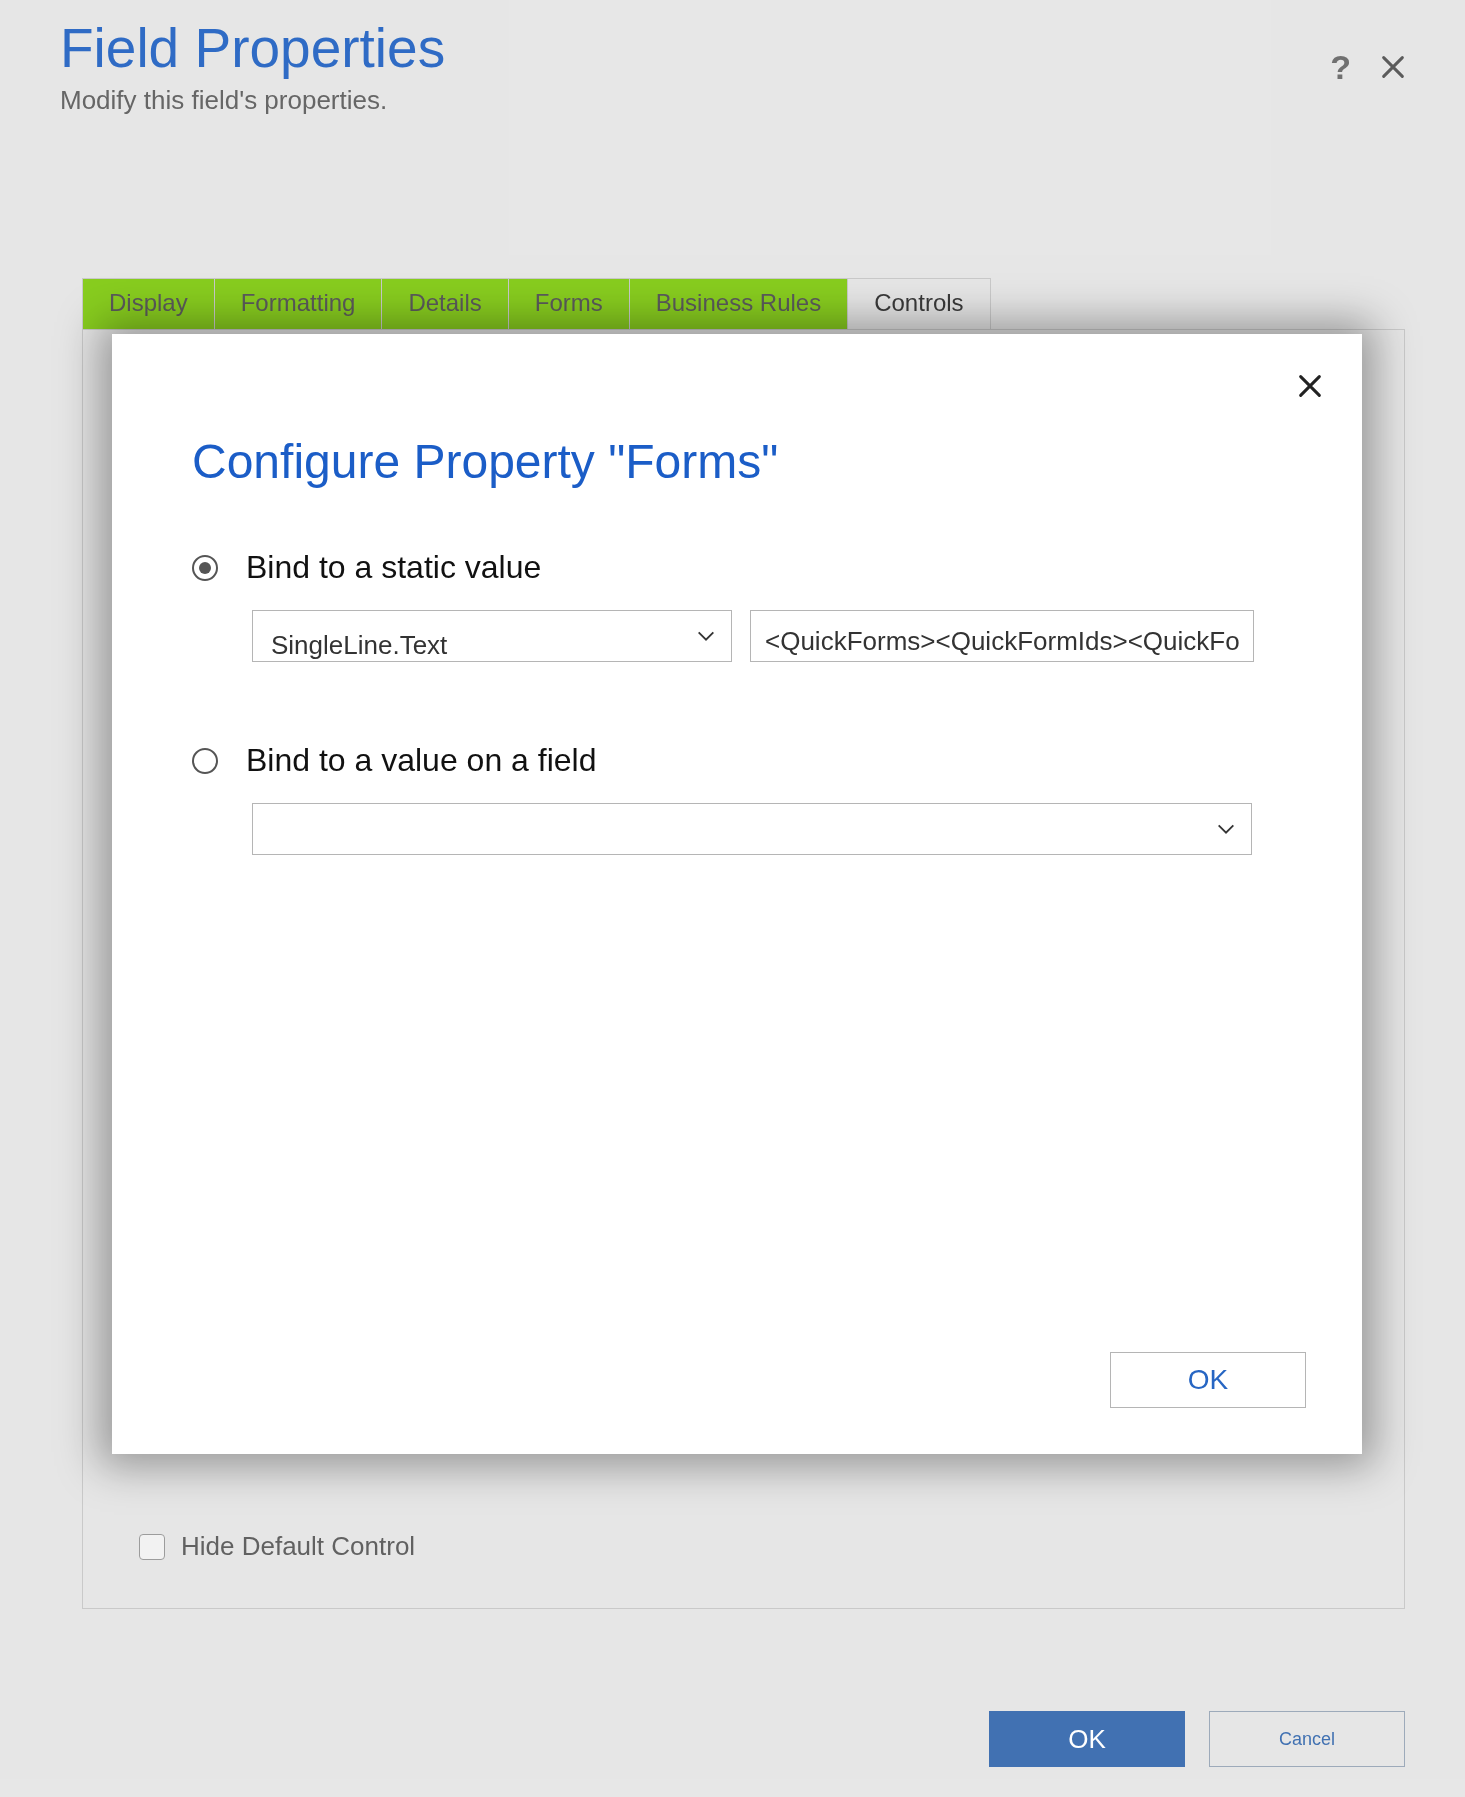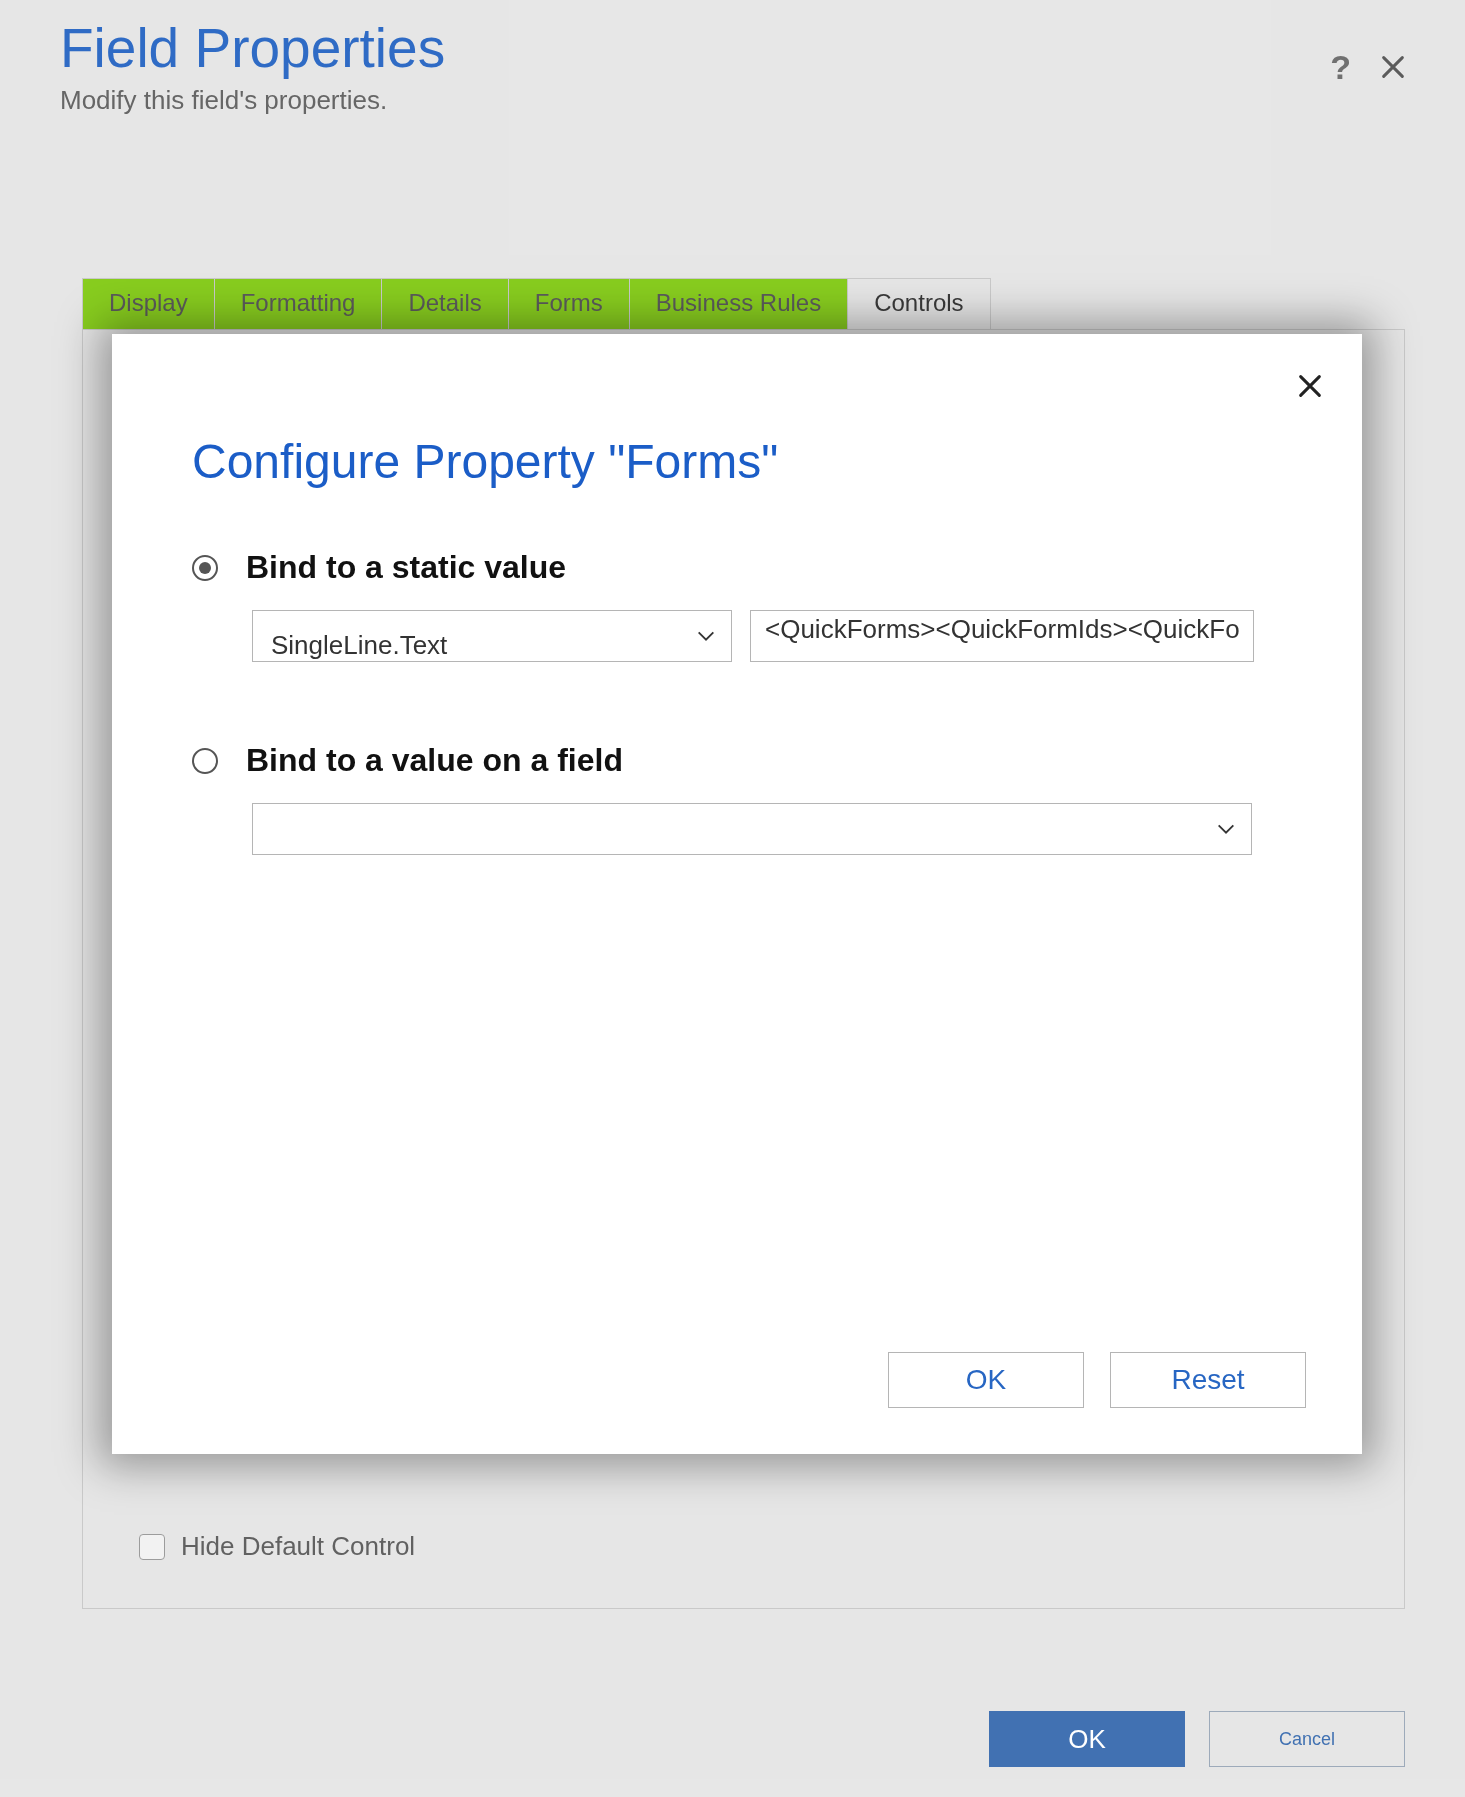--- a/index.html
+++ b/index.html
@@ -191,21 +191,21 @@
     .radio.selected::after {
       content: "";
       width: 12px;
       height: 12px;
       background: #555;
       border-radius: 50%;
       display: block;
     }
     .radio-label {
       font-size: 32px;
-      font-weight: 700;
+      font-weight: 400;
       color: #111;
       text-align: right;
     }
     .field-row {
       margin-left: 60px;
       display: flex;
       gap: 18px;
       margin-bottom: 80px;
     }
     .select-box, .text-box {
@@ -234,21 +234,21 @@
       top: 50%;
       transform: translateY(-50%);
     }
     .select-box .chevron svg {
       width: 22px;
       height: 22px;
       display: block;
     }
     .text-box {
       width: 504px;
-      padding: 16px 14px;
+      padding: 4px 14px;
     }
     .modal-footer {
       position: absolute;
       bottom: 46px;
       right: 56px;
       display: flex;
       gap: 26px;
     }
     .modal-btn {
       width: 196px;
@@ -345,15 +345,14 @@
       <span class="chevron">
         <svg viewBox="0 0 24 24">
             <path d="M4 8 L12 16 L20 8" stroke="#333" stroke-width="2" fill="none"></path>
           </svg>
       </span>
     </div>
   </div>
 
   <div class="modal-footer">
     <button class="modal-btn">OK</button>
-    <button class="modal-btn">Reset</button>
   </div>
 </div>
 
 </body></html>

